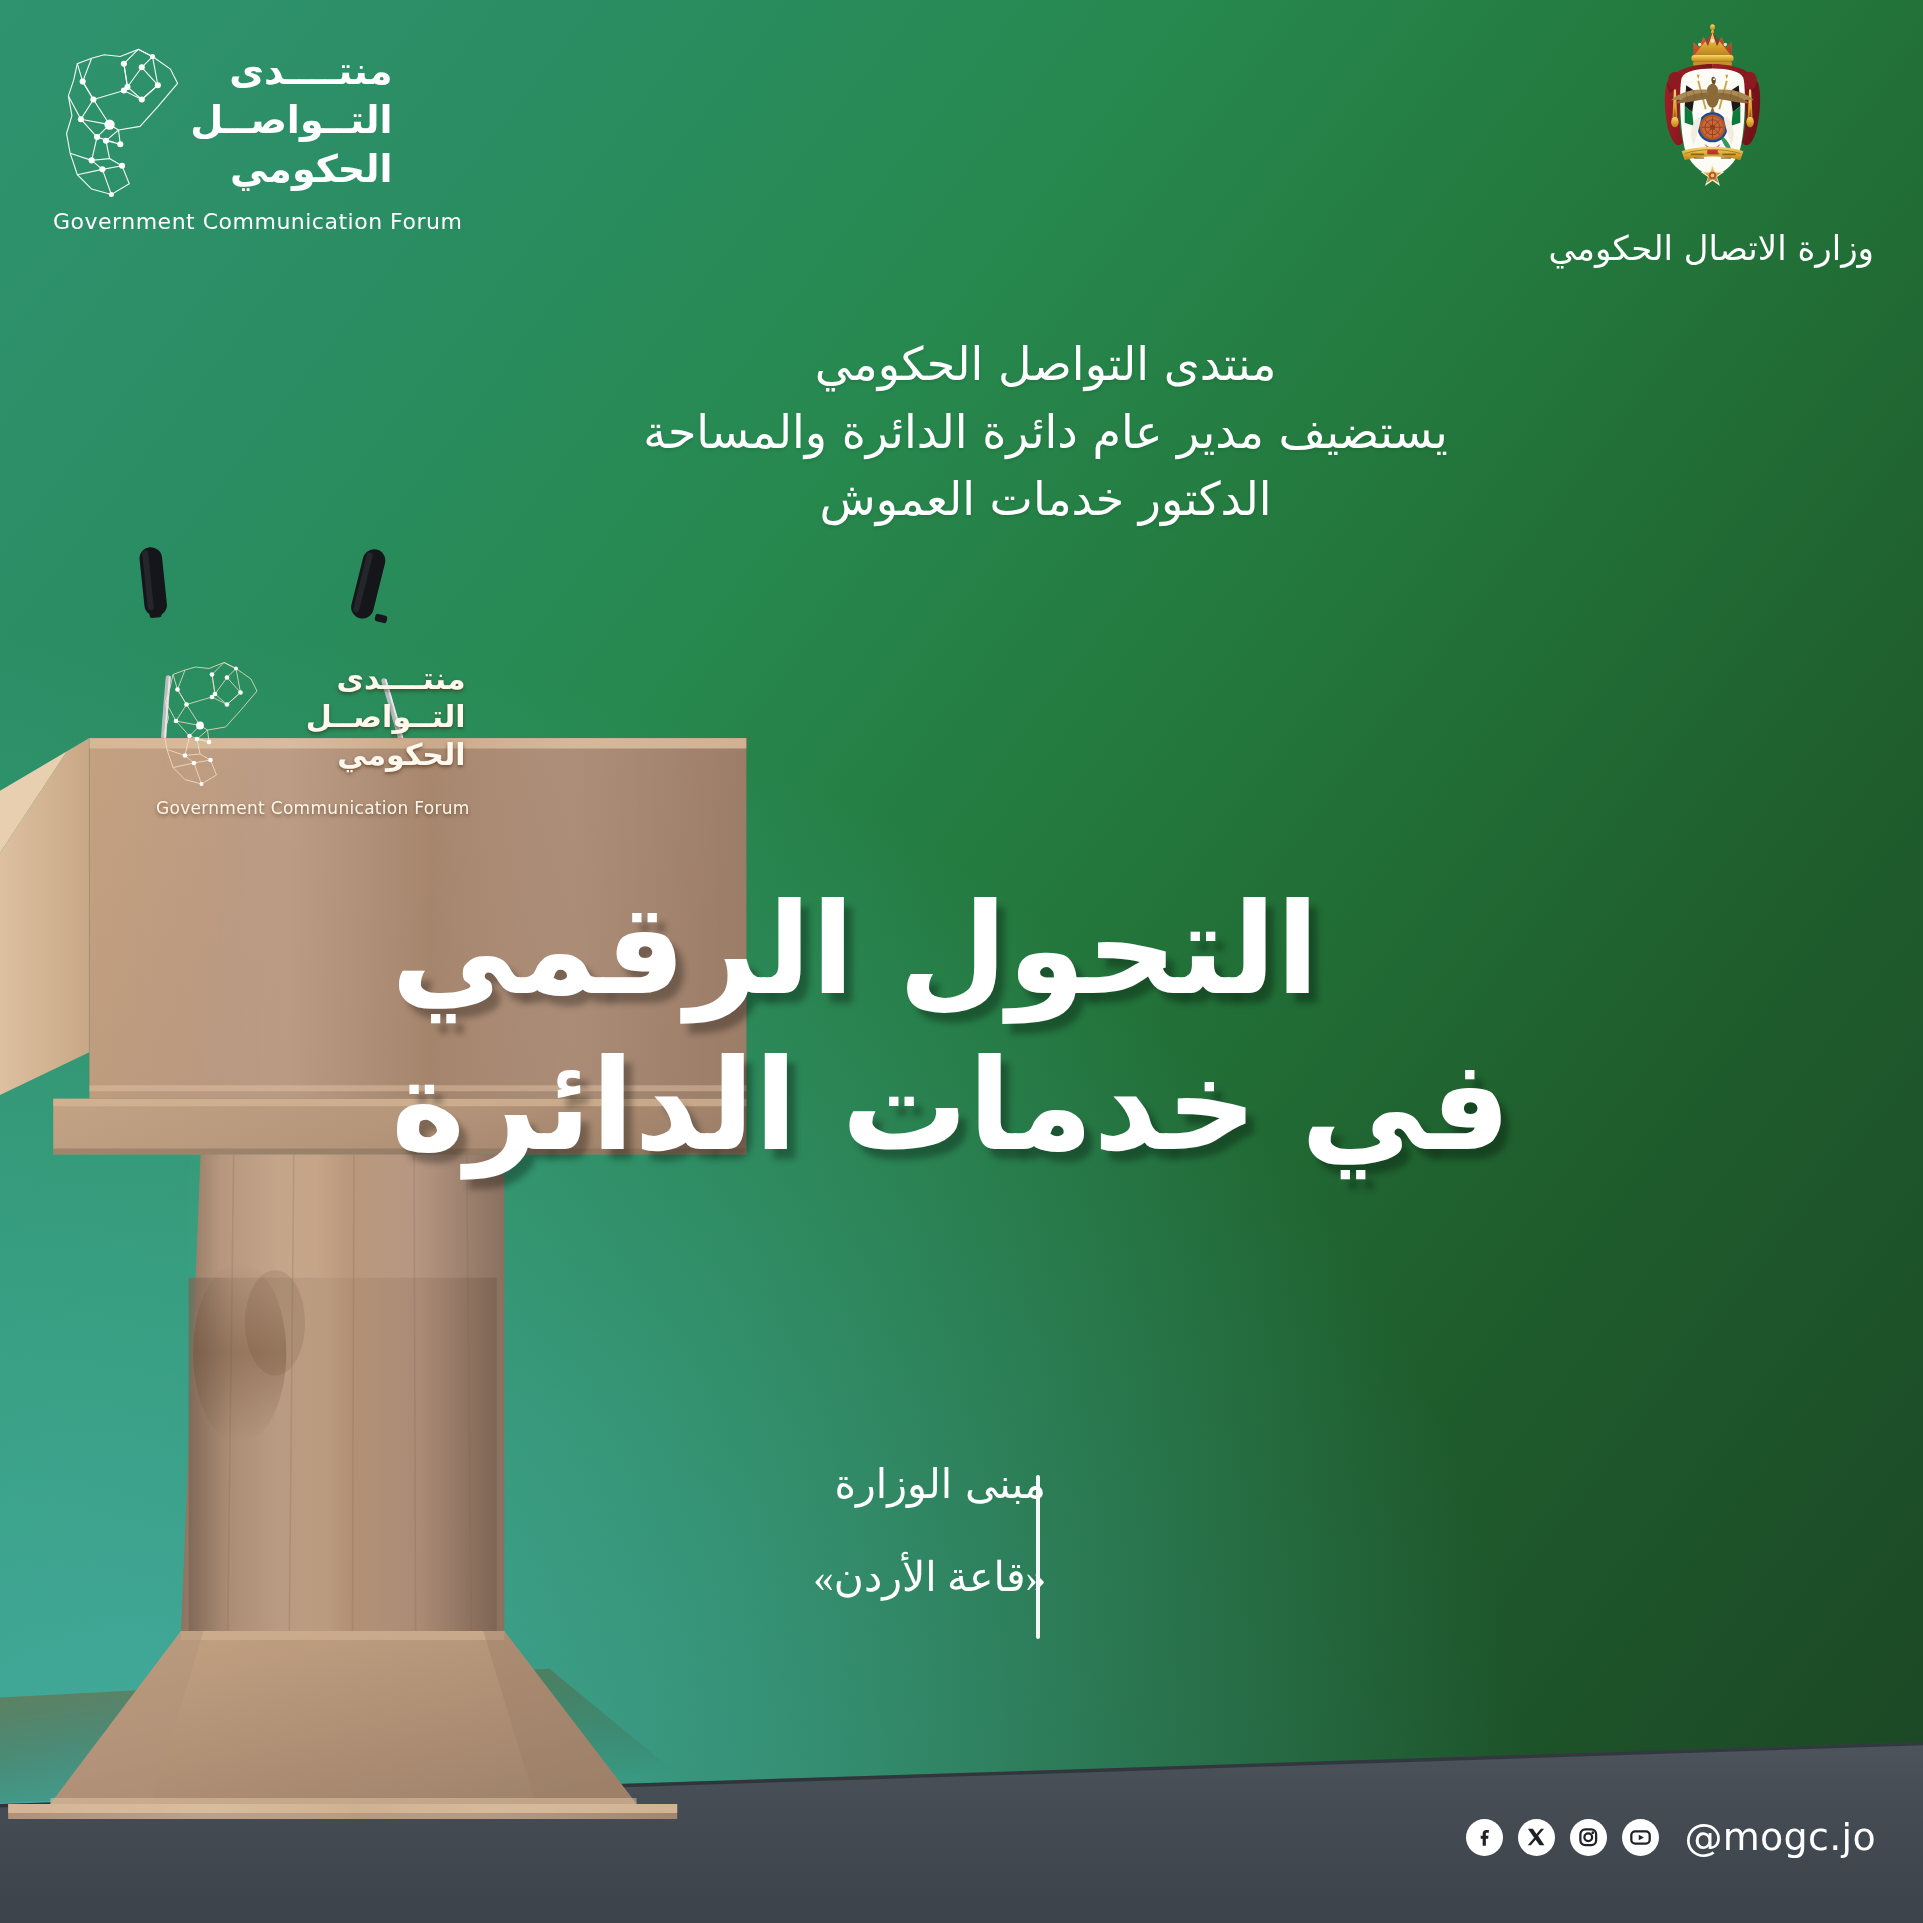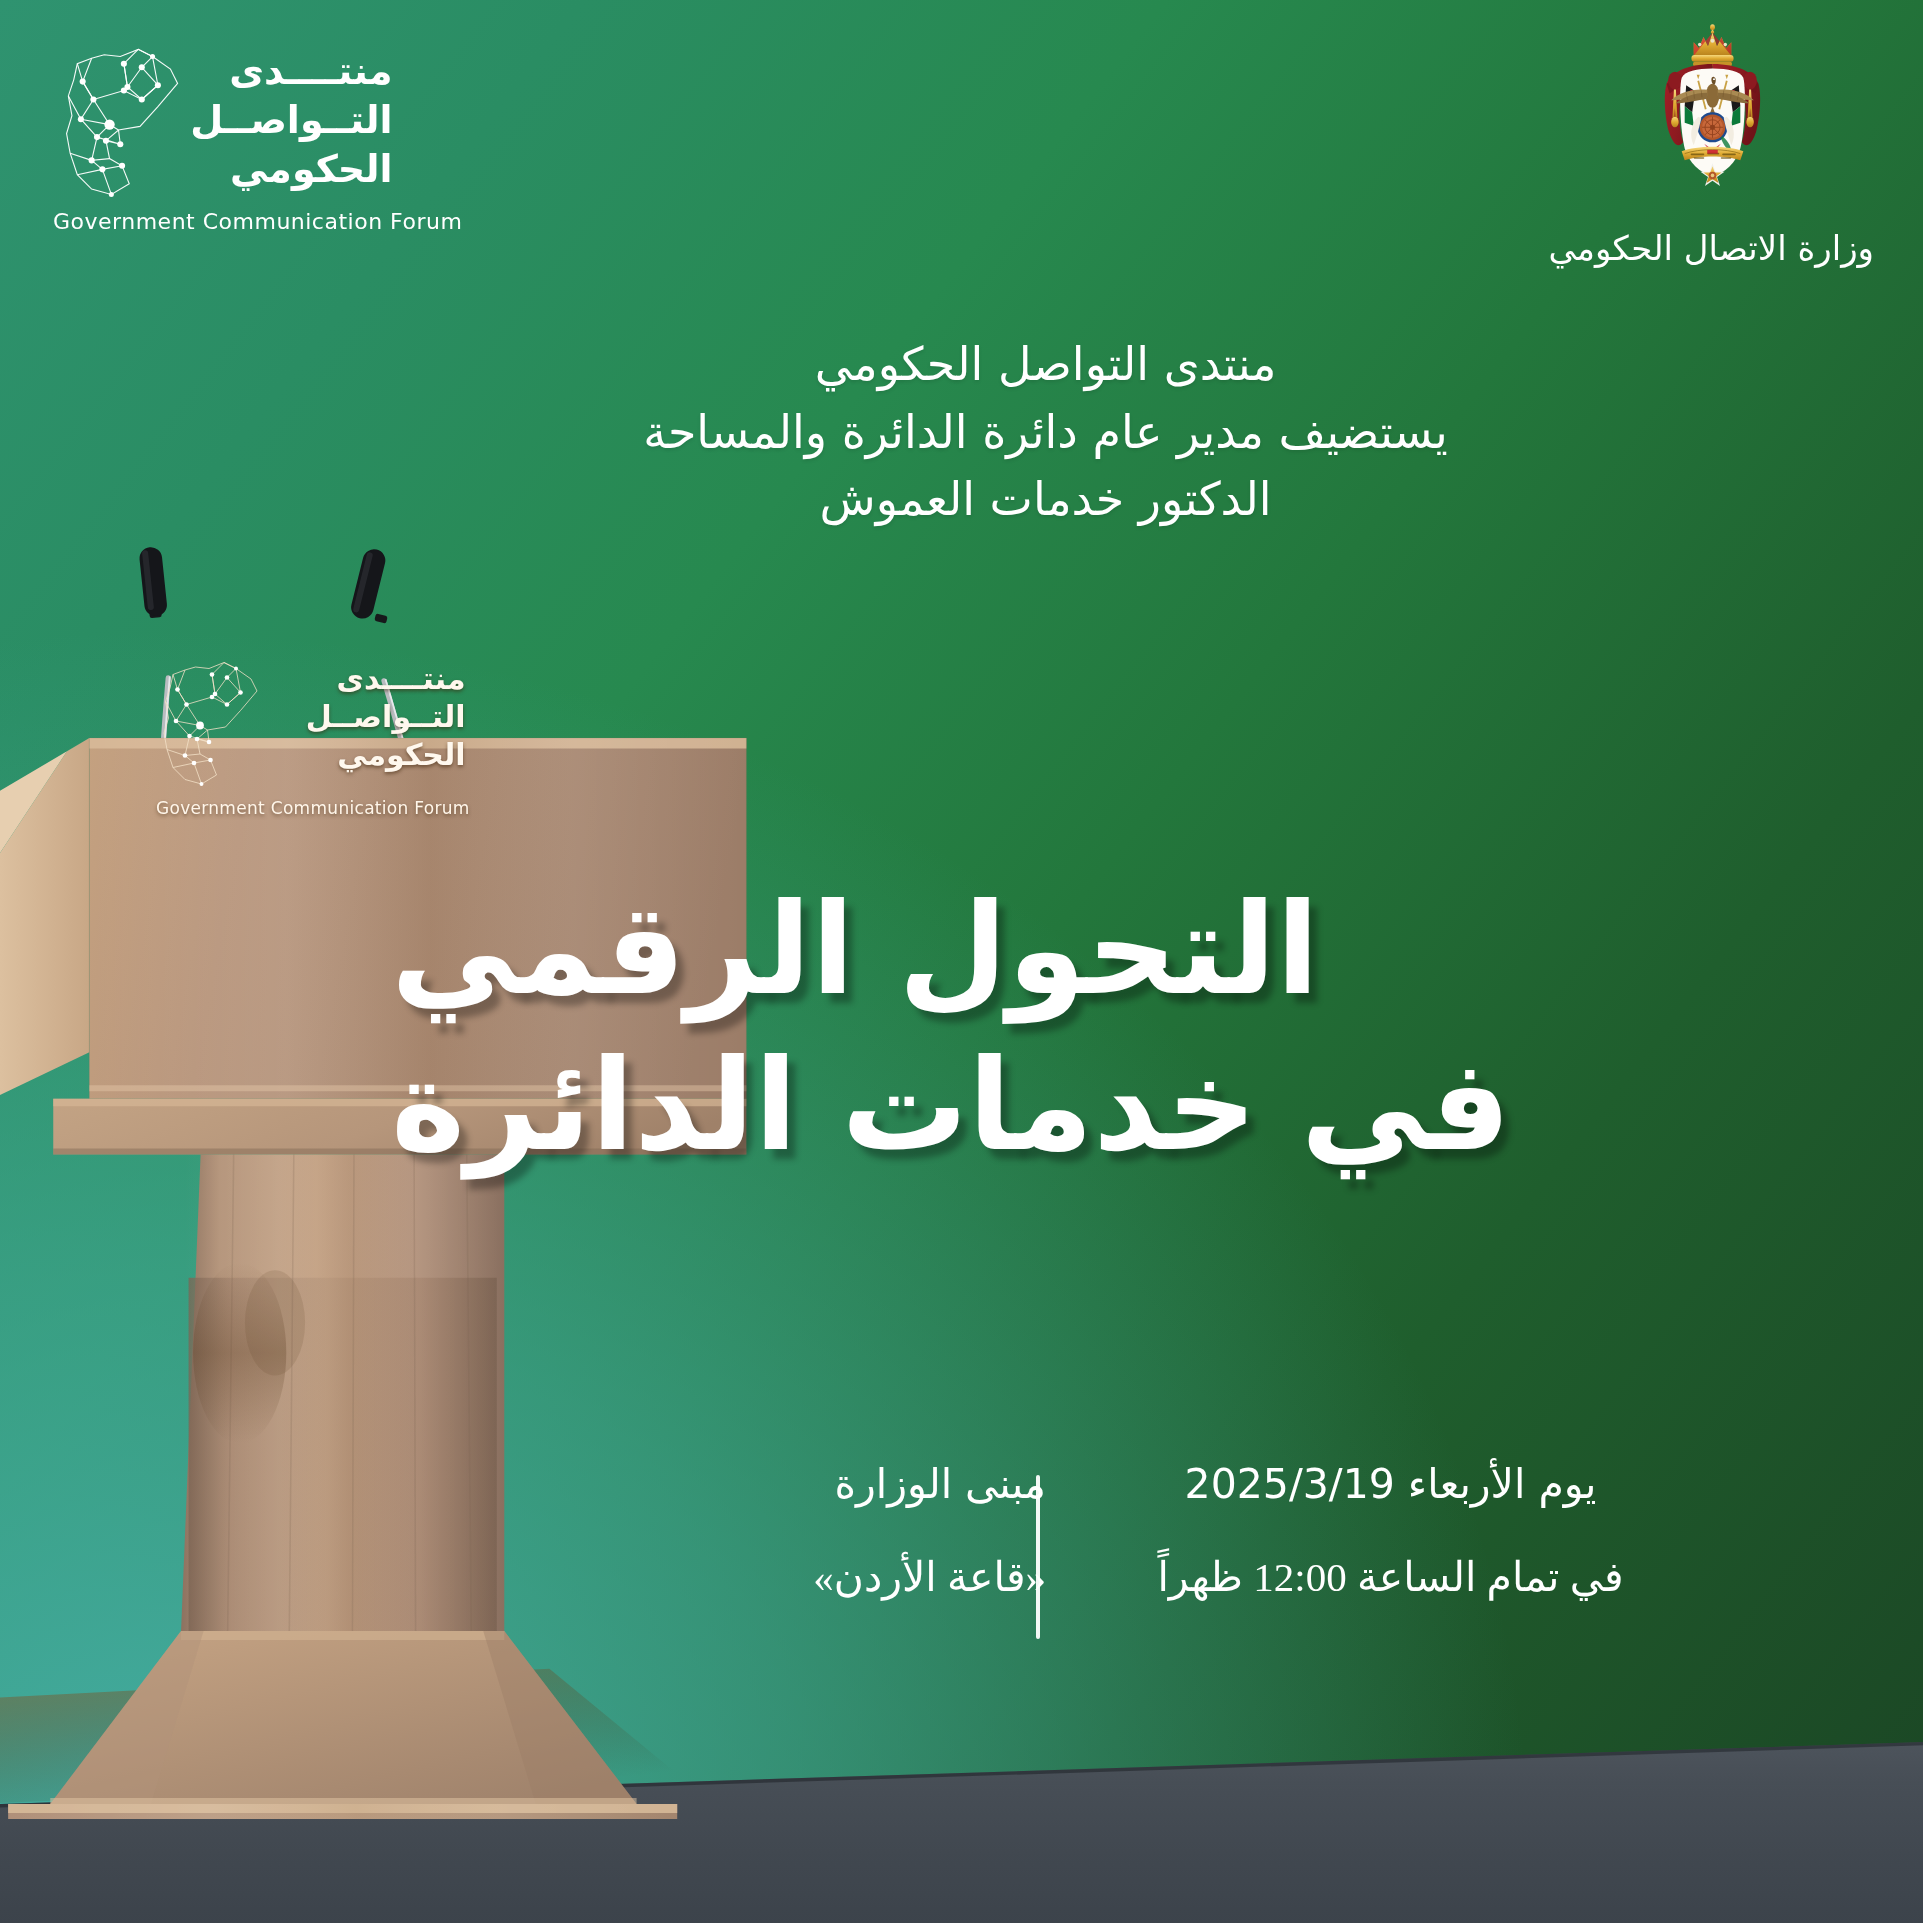--- a/index.html
+++ b/index.html
@@ -428,26 +428,48 @@
     <div class="line">يستضيف مدير عام دائرة الدائرة والمساحة</div>
     <div class="line">الدكتور خدمات العموش</div>
   </div>
 
   <div class="title">
     <span class="t">التحول الرقمي</span>
     <span class="t">في خدمات الدائرة</span>
   </div>
 
   <div class="details">
-    <div class="col when">
-      <div class="row">يوم الأربعاء 2025/3/19</div>
-      <div class="row">في تمام الساعة  12:00  ظهراً</div>
-    </div>
     <div class="divider"></div>
     <div class="col where">
       <div class="row">مبنى الوزارة</div>
       <div class="row">«قاعة الأردن»</div>
     </div>
   </div>
 
+  <div class="social">
+    <span class="ico">
+      <svg viewBox="0 0 24 24" width="22.5" height="22.5" aria-hidden="true">
+        <path d="M14.8 7.3h2.1V4.2h-2.6c-2.6 0-4 1.6-4 4.1v2h-2.1v3.2h2.1V21h3.4v-7.5h2.4l.4-3.2h-2.8V8.6c0-.9.3-1.3 1.1-1.3Z" fill="#1f2327"></path>
+      </svg>
+    </span>
+    <span class="ico">
+      <svg viewBox="0 0 24 24" width="22" height="22" aria-hidden="true">
+        <path d="M3.2 3h5.3l4 5.6L17.4 3h3.4l-6.5 7.6L21.2 21h-5.3l-4.3-6-5.2 6H3l7-8.2L3.2 3Z" fill="#1f2327"></path>
+      </svg>
+    </span>
+    <span class="ico">
+      <svg viewBox="0 0 24 24" width="22.5" height="22.5" aria-hidden="true">
+        <rect x="3.6" y="3.6" width="16.8" height="16.8" rx="5.2" fill="none" stroke="#1f2327" stroke-width="2.4"></rect>
+        <circle cx="12" cy="12" r="4.1" fill="none" stroke="#1f2327" stroke-width="2.4"></circle>
+        <circle cx="16.9" cy="7.2" r="1.5" fill="#1f2327"></circle>
+      </svg>
+    </span>
+    <span class="ico">
+      <svg viewBox="0 0 24 24" width="23" height="23" aria-hidden="true">
+        <rect x="2.4" y="5.6" width="19.2" height="12.8" rx="4" fill="none" stroke="#1f2327" stroke-width="2.4"></rect>
+        <path d="M10.2 9.2 L15.6 12 L10.2 14.8 Z" fill="#1f2327"></path>
+      </svg>
+    </span>
+    <span class="handle">@mogc.jo</span>
+  </div>
 
 </div>
 
 
 </body></html>

